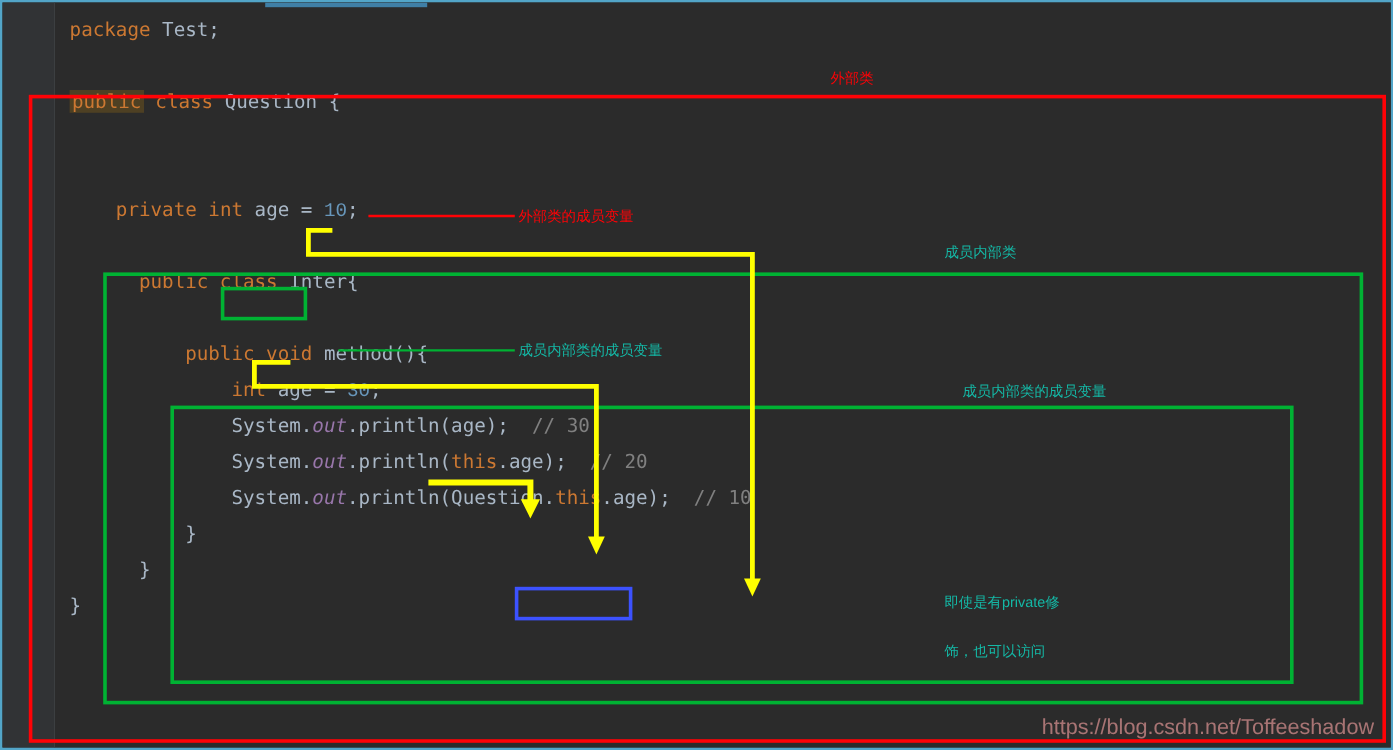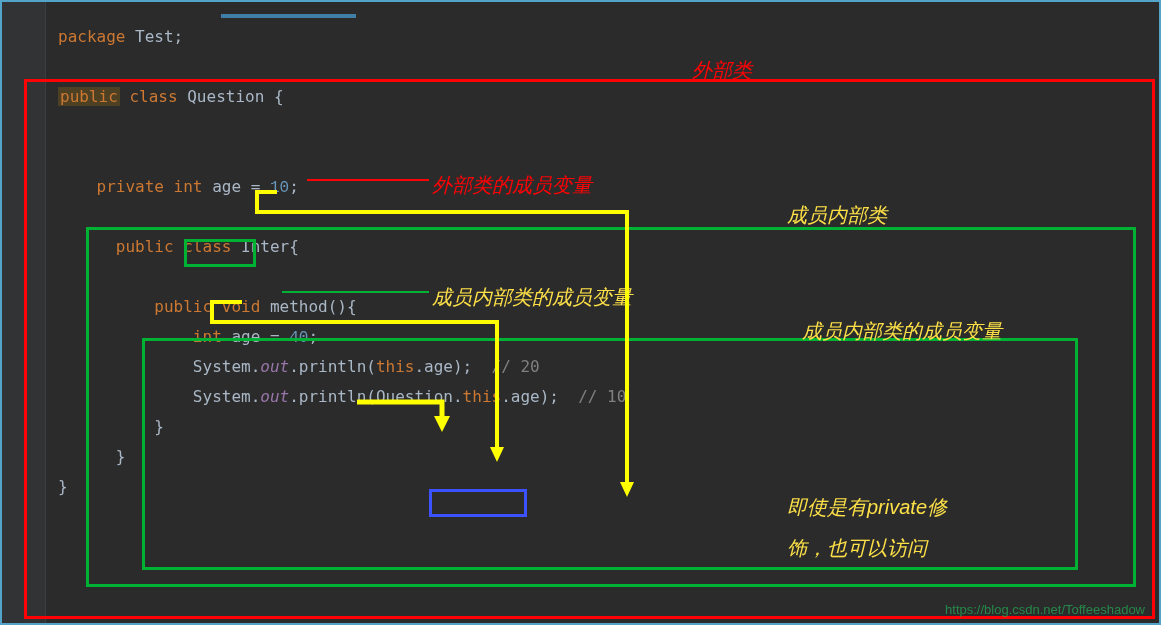--- a/index.html
+++ b/index.html
@@ -19,21 +19,20 @@
     left: 0; top: 0; bottom: 0;
     width: 44px;
     background: #313335;
     border-right: 1px solid #3c3f41;
   }
   .editor {
     position: absolute;
     left: 44px; top: 0; right: 0; bottom: 0;
     background: #2b2b2b;
     padding-top: 8px;
-    margin-top: 12px;
   }
   .tab-underline {
     position: absolute;
     top: 0; left: 175px;
     width: 135px; height: 4px;
     background: #3f7fa6;
   }
   .line { white-space: pre; height: 30px; line-height: 30px; padding-left: 12px; }
   .kw { color: #cc7832; }
   .cls { color: #a9b7c6; }
@@ -47,56 +46,57 @@
   
   .box-red {
     position: absolute;
     border: 3px solid #ff0206;
     pointer-events: none;
   }
   .box-green { position: absolute; border: 3px solid #00b233; pointer-events: none; }
   .box-green-small { position: absolute; border: 3px solid #00b233; pointer-events: none; }
   .box-blue { position: absolute; border: 3px solid #3c52ff; pointer-events: none; }
   
-  .label { position: absolute; font-family: "SimSun","Microsoft YaHei",sans-serif; font-size: 20px; pointer-events:none;font-style:italic; }
+  .label { position: absolute; font-family: "SimSun","Microsoft YaHei",sans-serif; font-size: 12px; pointer-events:none; }
   .label-red { color: #ff0206; }
-  .label-green { color: #fde047; text-align: center; }
+  .label-green { color: #14b8a6; text-align: center; }
   
   
   svg.overlay {
     position: absolute; left:0; top:0; width:1161px; height:625px;
     pointer-events: none;
   }
   .watermark {
     position: absolute;
     right: 14px; bottom: 6px;
-    color:#22c55e; opacity:.6;
+    color:#fca5a5; opacity:.6;
     font-family: Arial, sans-serif;
-    font-size:13px;
+    font-size:18px;
   }
 </style>
 </head>
 <body>
 
 <div class="gutter"></div>
 
 <div class="editor">
   <div class="tab-underline"></div>
 
   <div class="line"><span class="kw">package</span><span class="cls"> Test</span><span class="punc">;</span></div>
   <div class="line"> </div>
   <div class="line"><span class="kw highlight-public">public</span><span class="kw"> class </span><span class="cls">Question {</span></div>
   <div class="line"> </div>
   <div class="line"> </div>
   <div class="line">    <span class="kw">private</span><span class="kw"> int </span><span class="cls">age</span><span class="op"> = </span><span class="num">10</span><span class="punc">;</span></div>
   <div class="line"> </div>
   <div class="line">      <span class="kw">public</span><span class="kw"> class </span><span class="cls">Inter{</span></div>
   <div class="line"> </div>
   <div class="line">          <span class="kw">public</span><span class="kw"> void </span><span class="cls">method(){</span></div>
-  <div class="line">              <span class="kw">int </span><span class="cls">age</span><span class="op"> = </span><span class="num">40</span><span class="punc">;</span></div>
+  <div class="line">              <span class="kw">int </span><span class="cls">age</span><span class="op"> = </span><span class="num">30</span><span class="punc">;</span></div>
+  <div class="line">              <span class="cls">System.</span><span class="static-field">out</span><span class="cls">.println(age)</span><span class="punc">; </span><span class="comment"> // 30</span></div>
   <div class="line">              <span class="cls">System.</span><span class="static-field">out</span><span class="cls">.println(</span><span class="kw">this</span><span class="cls">.age)</span><span class="punc">; </span><span class="comment"> // 20</span></div>
   <div class="line">              <span class="cls">System.</span><span class="static-field">out</span><span class="cls">.println(</span><span class="cls">Question.</span><span class="kw">this</span><span class="cls">.age)</span><span class="punc">; </span><span class="comment"> // 10</span></div>
   <div class="line">          <span class="punc">}</span></div>
   <div class="line">      <span class="punc">}</span></div>
   <div class="line"><span class="punc">}</span></div>
 </div>
 
 <div class="box-red" style="left:22px; top:77px; width:1131px; height:540px;"></div>
 <div class="box-green" style="left:84px; top:225px; width:1050px; height:360px;"></div>
 <div class="box-green" style="left:140px; top:336px; width:936px; height:232px;"></div>

